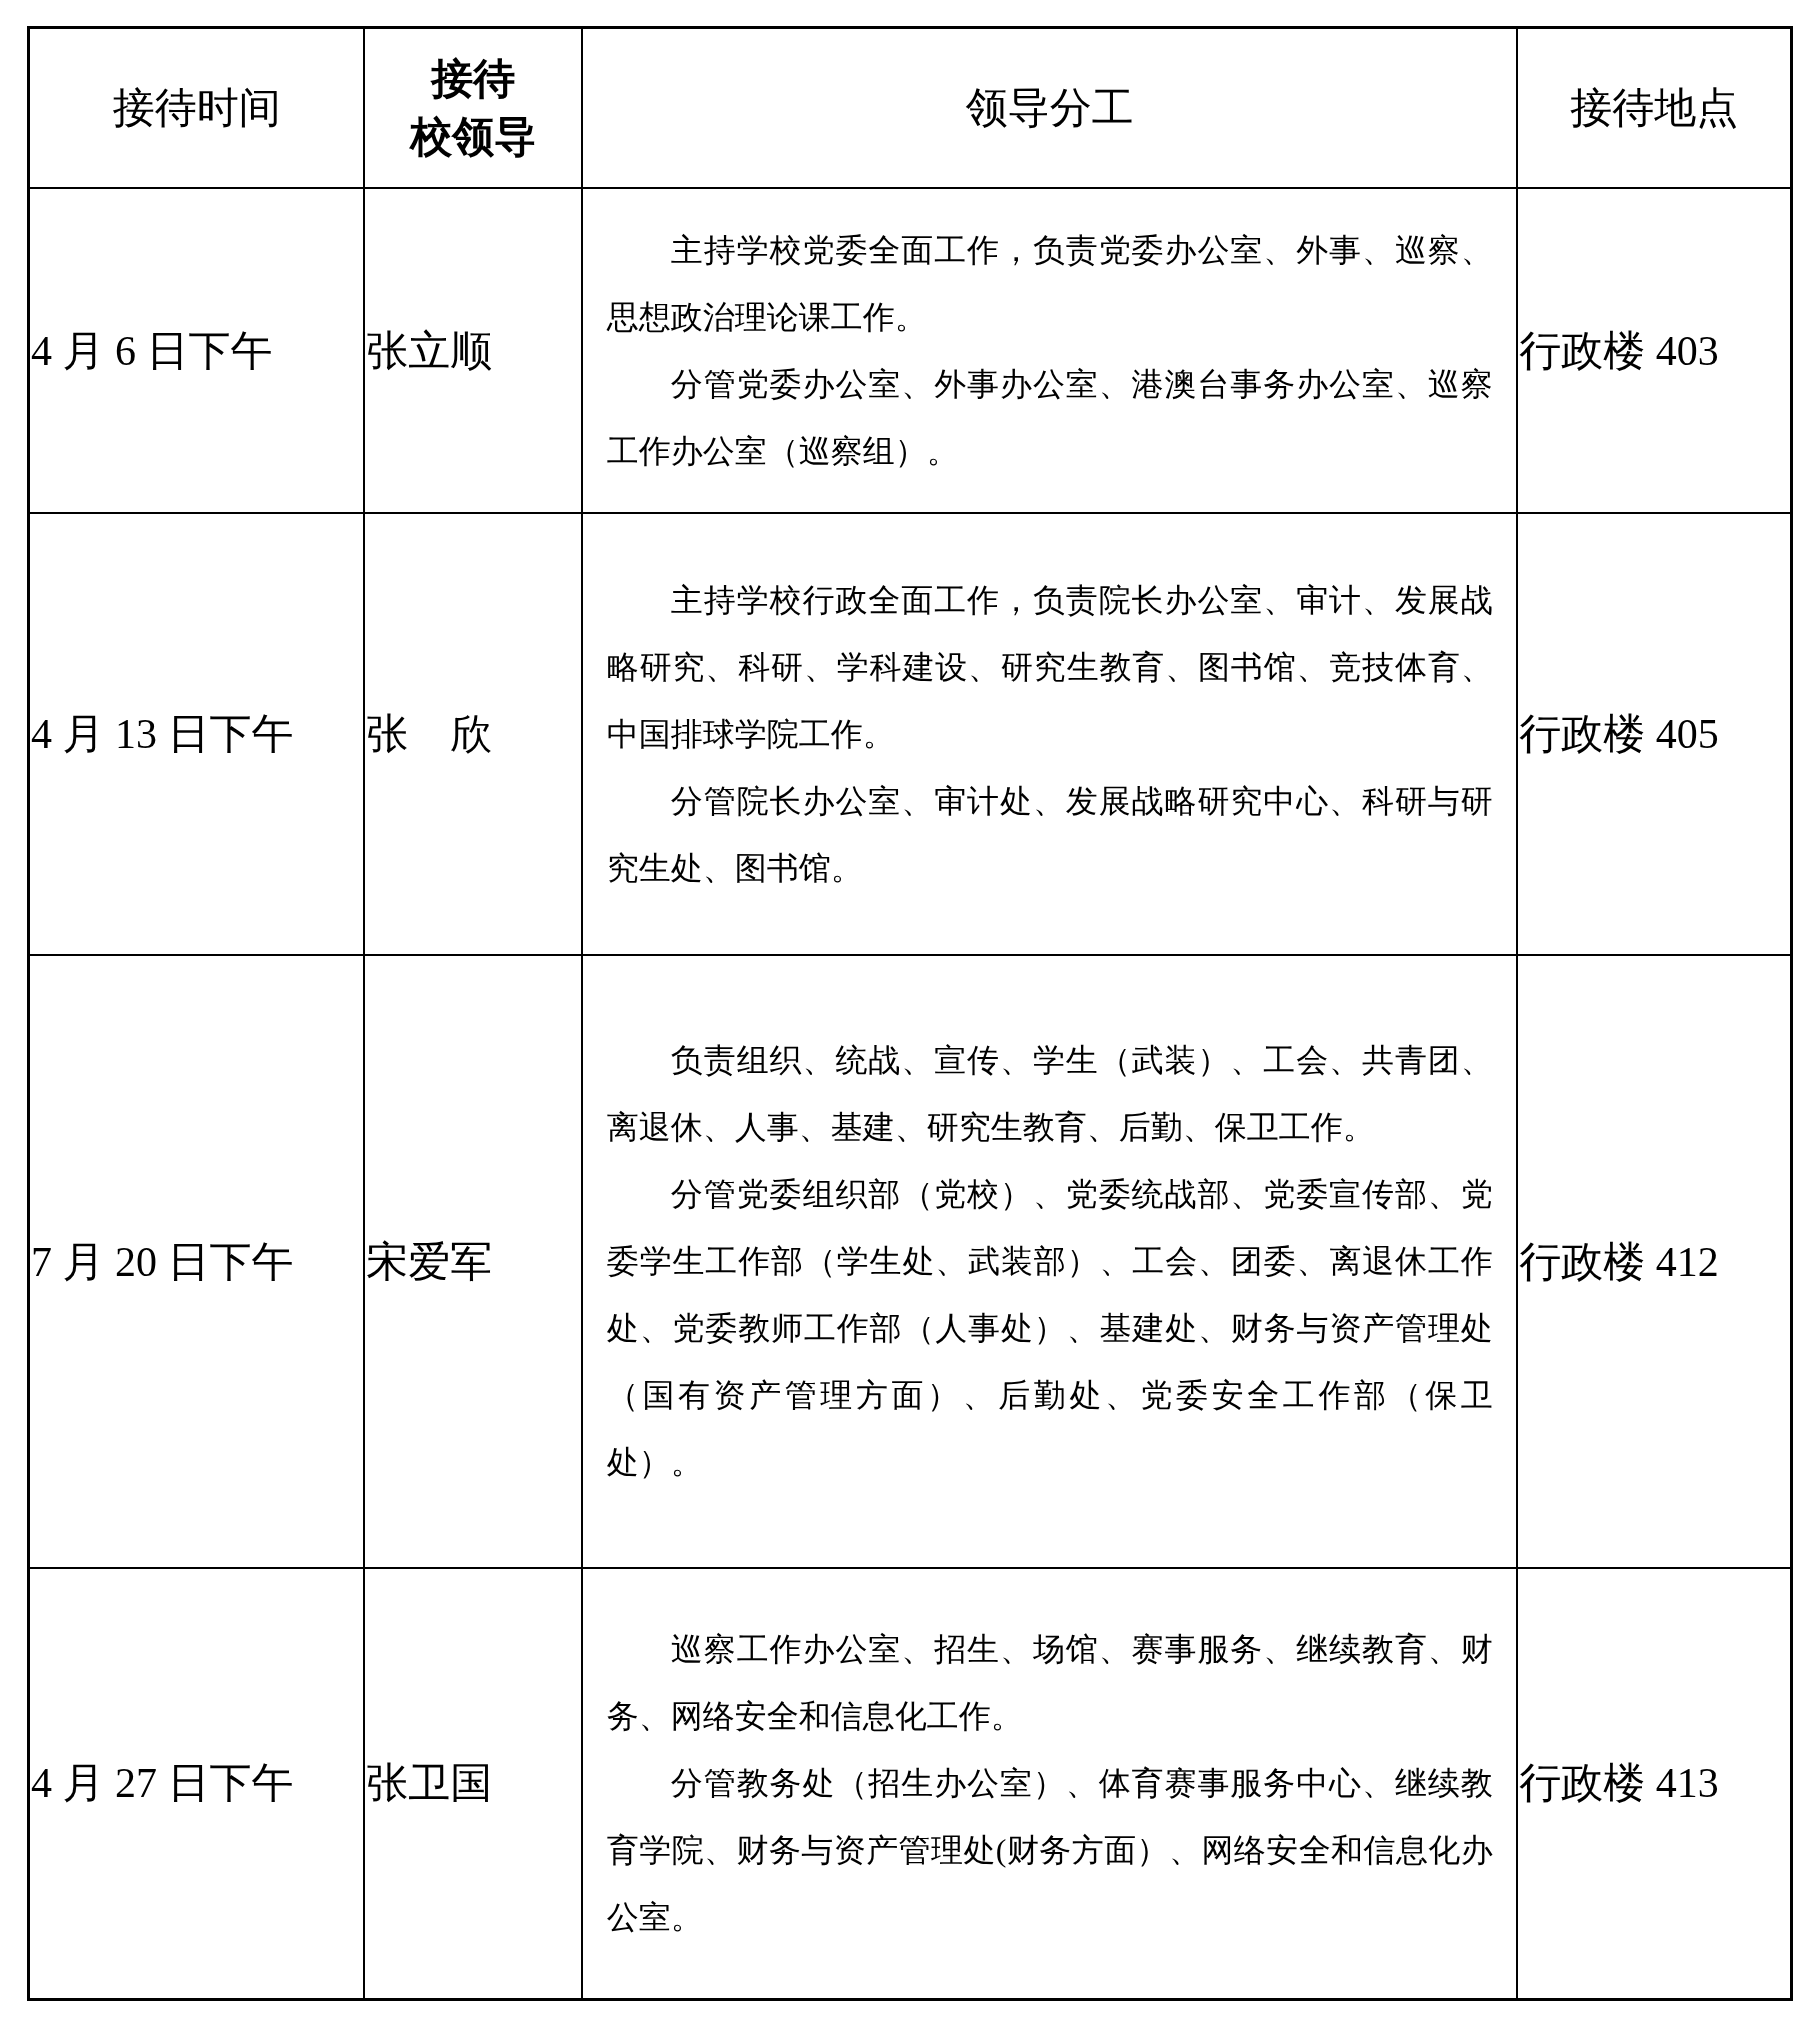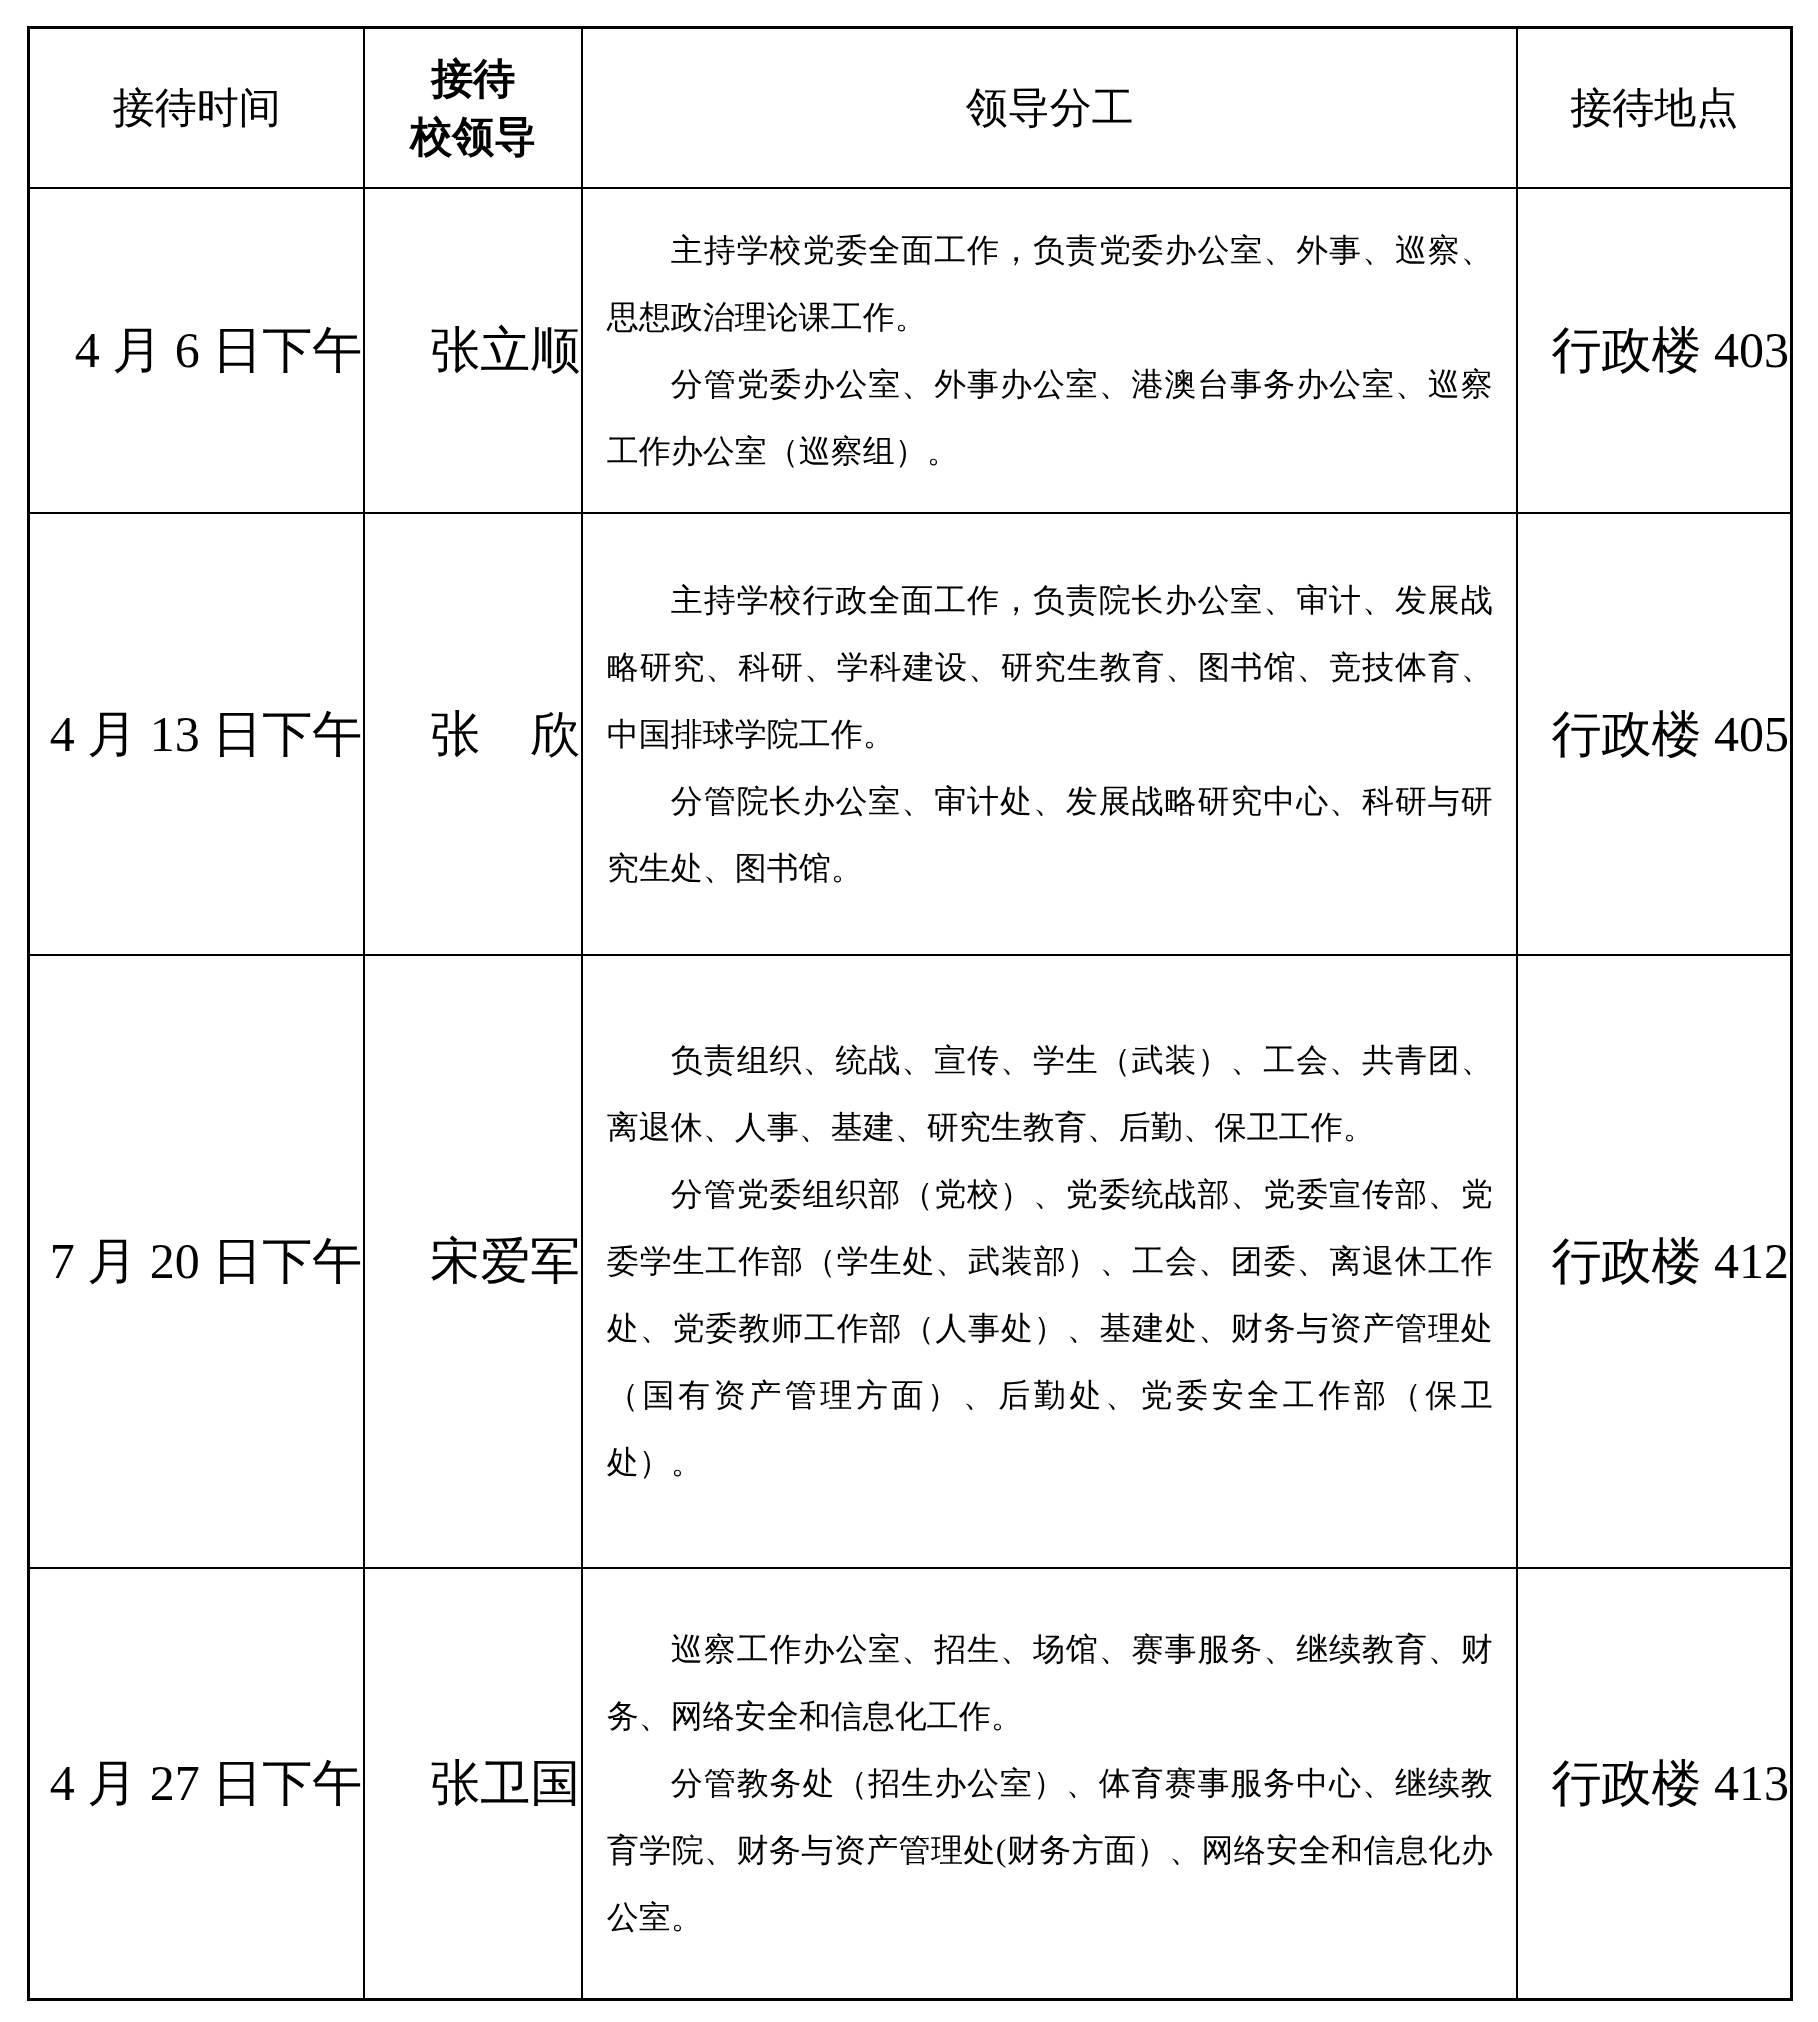--- a/index.html
+++ b/index.html
@@ -54,22 +54,22 @@
     text-align: center;
     line-height: 58px;
   }
   th.wrap2 {
     white-space: pre-line;
     font-weight: bold;
   }
   td.c-time,
   td.c-leader,
   td.c-location {
-    font-size: 50px;
-    text-align: right;
+    font-size: 42px;
+    text-align: left;
     white-space: nowrap;
   }
   td.c-duty {
     padding: 5.5px 23.6px;
     font-size: 32px;
     line-height: 67px;
   }
   td.c-duty p {
     margin: 0;
     text-indent: 2em;

